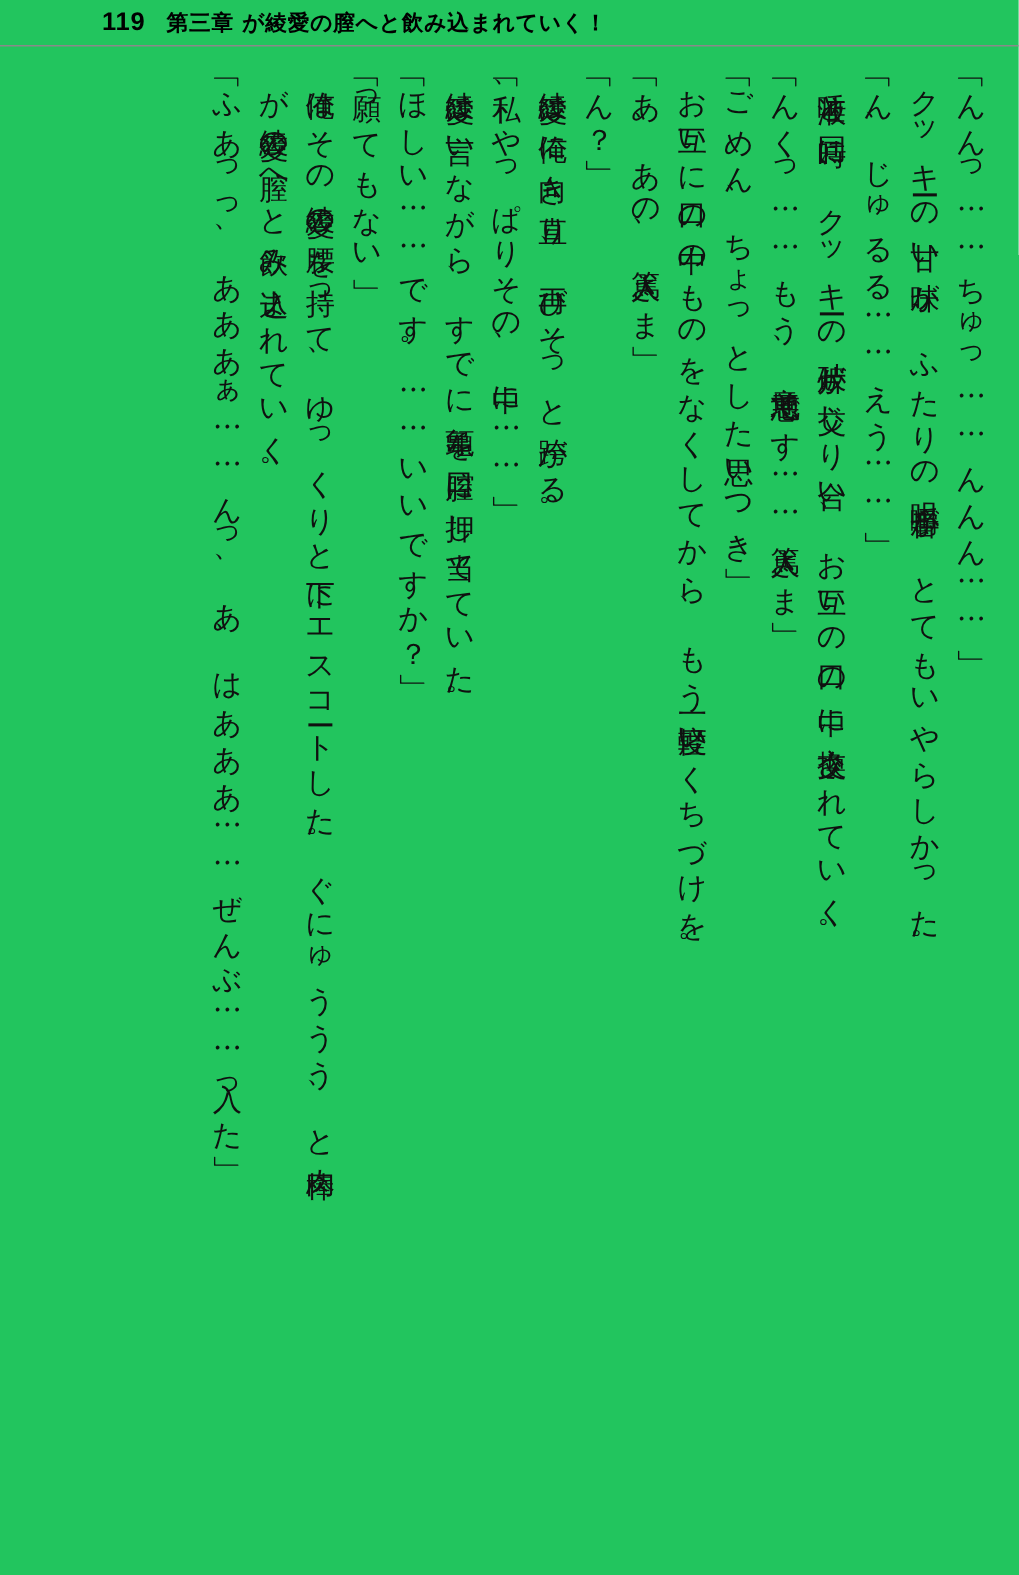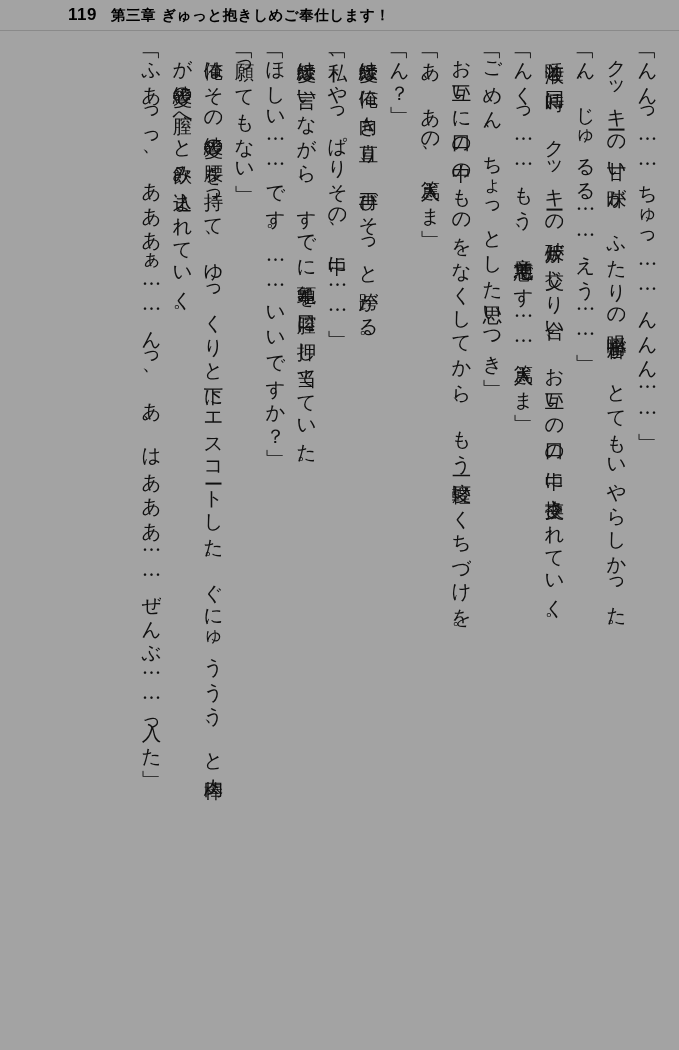--- a/index.html
+++ b/index.html
@@ -13,21 +13,21 @@
     font-family: "Liberation Serif", "DejaVu Serif", serif;
     color: #111111;
     overflow: hidden;
     position: relative;
   }
   .page {
     width: 679px;
     height: 1050px;
     position: relative;
     box-sizing: border-box;
-    background: #a3a3a3;
+    background: #22c55e;
   }
   
   .header {
     position: absolute;
     top: 0;
     left: 0;
     width: 679px;
     height: 30px;
     display: flex;
     align-items: center;
@@ -87,21 +87,21 @@
     color: #101010;
   }
 </style>
 </head>
 <body>
 
 <div class="page">
 
   <div class="header">
     <div class="header-page-number">119</div>
-    <div class="header-chapter">第三章 ぎゅっと抱きしめご奉仕します！</div>
+    <div class="header-chapter">第三章 が綾愛の膣へと飲み込まれていく！</div>
   </div>
   <div class="header-rule"></div>
 
   <div class="body-area">
     <div class="tcol">「んんっ……ちゅっ……んんん……」</div>
     <div class="tcol">クッキーの甘い味が、ふたりの咀嚼音が、とてもいやらしかった。</div>
     <div class="tcol">「ん、じゅるる……えう……」</div>
     <div class="tcol">唾液と同時に、クッキーの破片が交じり合い、お互いの口の中に交換されていく。</div>
     <div class="tcol">「んくっ……もう、意地悪です……篤人さま」</div>
     <div class="tcol">「ごめん、ちょっとした思いつき」</div>

